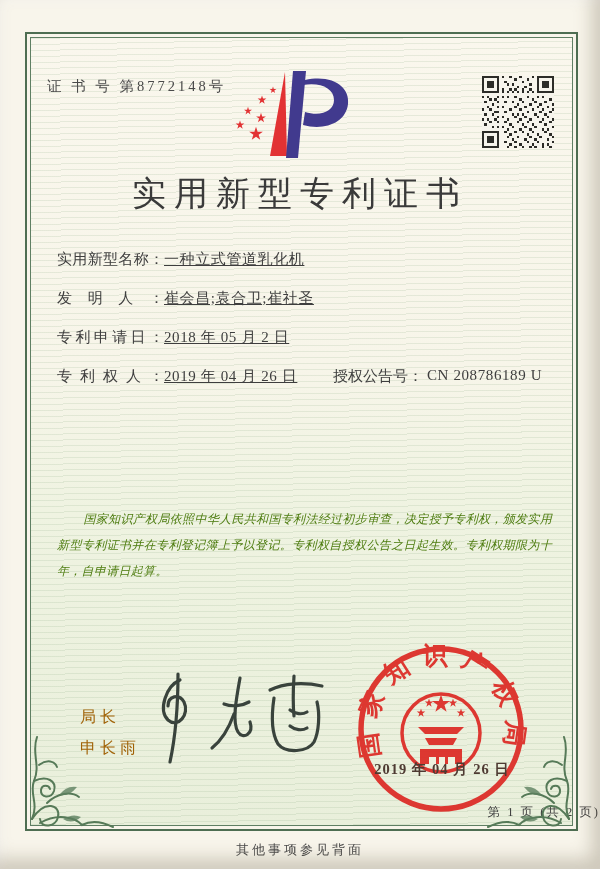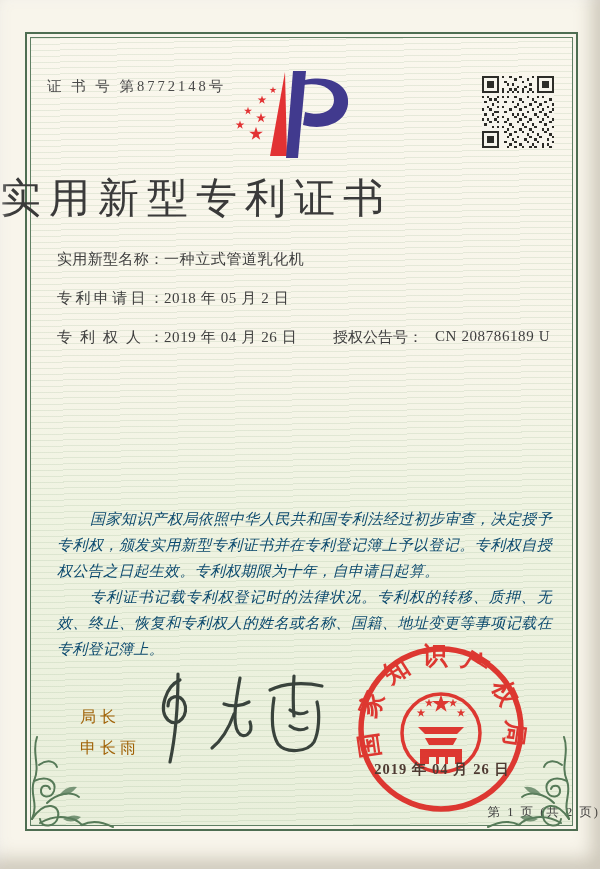--- a/index.html
+++ b/index.html
@@ -24,33 +24,33 @@
     width:100%; height:100%; border:1px solid #5f7f63;
     background:
       repeating-linear-gradient(179deg, rgba(126,162,120,0.16) 0 1px, transparent 1px 6px),
       linear-gradient(180deg, #faf7ed 0%, #f7f5e9 42%, #eff3e1 60%, #e9efdb 100%);
   }
   .content { position:absolute; inset:0; z-index:5; }
 
   .cert-no { position:absolute; left:47px; top:77px; font-size:14.5px; letter-spacing:3px; color:#4a4a4a; }
   .logo { position:absolute; left:226px; top:66px; }
   .qr { position:absolute; left:482px; top:76px; }
-  .title { position:absolute; left:0; width:100%; top:171px; 
-           font-size:41px; letter-spacing:8px; color:#3a3a3a; font-weight:500; }
+  .title { position:absolute; left:0; width:100%; top:171px; text-align:center;
+           font-size:34px; letter-spacing:8px; color:#3a3a3a; font-weight:500; }
 
   .fields { position:absolute; left:57px; top:250px; right:36px; }
-  .field-row { height:39px; font-size:15px; color:#3e3e3e; white-space:nowrap; position:relative; }
+  .field-row { height:39px; font-size:15px; color:#3e3e3e; white-space:nowrap; position:relative;text-decoration:underline; }
   .flabel { display:inline-block; width:107px; text-align:justify; text-align-last:justify;
             text-justify:inter-character; vertical-align:top; }
   .fvalue { letter-spacing:0.6px; }
   .grant-no { position:absolute; left:276px; top:0; }
-  .grant-no .flabel { width:auto; text-align-last:auto; margin-right:12px; }
-
-  .paras { position:absolute; left:57px; right:48px; top:506px; font-size:15px;
-           line-height:26px; color:#0c4a6e; text-align:justify; font-style:italic; }
+  .grant-no .flabel { width:auto; text-align-last:auto; margin-right:4px; }
+
+  .paras { position:absolute; left:57px; right:48px; top:506px; font-size:12px;
+           line-height:26px; color:#4d7c0f; text-align:justify; font-style:italic; }
   .paras p { text-indent:2.2em; letter-spacing:0.3px; }
 
   .signoff { position:absolute; left:80px; top:701px; font-size:16px; letter-spacing:4px;
              line-height:31px; color:#a16207; font-weight:500; }
   .signature { position:absolute; left:128px; top:670px; }
 
   .seal { position:absolute; left:352px; top:640px; mix-blend-mode:multiply; opacity:0.94; }
   .seal-date { position:absolute; left:350px; top:760px; width:184px; text-align:center;
                font-size:14.5px; font-weight:bold; color:#4e3a32; letter-spacing:1px; z-index:6; }
 
@@ -121,33 +121,35 @@
     </g>
   </svg>
 
   <div class="title">实用新型专利证书</div>
 
   <div class="fields">
     <div class="field-row">
       <span class="flabel">实用新型名称：</span><span class="fvalue">一种立式管道乳化机</span>
     </div>
     <div class="field-row">
+      <span class="flabel">发明人：</span><span class="fvalue">崔会昌;袁合卫;崔社圣</span>
+    </div>
+    <div class="field-row">
       <span class="flabel">专利申请日：</span><span class="fvalue">2018 年 05 月 2 日</span>
     </div>
     <div class="field-row">
       <span class="flabel">专利权人：</span><span class="fvalue">2019 年 04 月 26 日</span>
       <span class="grant-no">
         <span class="flabel">授权公告号：</span><span class="fvalue">CN 208786189 U</span>
       </span>
     </div>
   </div>
 
   <div class="paras">
     <p>国家知识产权局依照中华人民共和国专利法经过初步审查，决定授予专利权，颁发实用新型专利证书并在专利登记簿上予以登记。专利权自授权公告之日起生效。专利权期限为十年，自申请日起算。</p>
-    <p>专利证书记载专利权登记时的法律状况。专利权的转移、质押、无效、终止、恢复和专利权人的姓名或名称、国籍、地址变更等事项记载在专利登记簿上。</p>
   </div>
 
   <div class="signoff">
     <div>局长</div>
     <div>申长雨</div>
   </div>
 
   <svg class="signature" width="210" height="100" viewBox="0 0 210 100">
     <g stroke="#39433c" stroke-width="3.2" fill="none" stroke-linecap="round" stroke-linejoin="round">
       <path d="M52 10 C38 16 30 40 40 50 C50 59 62 44 56 32 C51 23 40 26 40 36"></path>
@@ -179,20 +181,21 @@
       <use href="#st5" transform="translate(77,63) scale(4.5)"></use>
       <use href="#st5" transform="translate(101,63) scale(4.5)"></use>
       <use href="#st5" transform="translate(109,73) scale(4.5)"></use>
       <path d="M66 87 H112 L105 94 H73 Z M73 98 H105 L101 105 H77 Z M68 109 H110 V124 H68 Z"></path>
       <path d="M77 117 h7 v7 h-7 Z M87 117 h6 v7 h-6 Z M96 117 h7 v7 h-7 Z" fill="#eef2e0"></path>
     </g>
   </svg>
   <div class="seal-date">2019 年 04 月 26 日</div>
 
   <div class="page-info">第 1 页 (共 2 页)</div>
+  <div class="back-note">其他事项参见背面</div>
 
   <svg class="corner bl" width="90" height="96" viewBox="0 0 90 96">
     <g stroke="#567a58" stroke-width="2" fill="none" stroke-linecap="round">
       <path d="M10 2 C4 18 14 30 7 46 C2 58 12 68 5 84"></path>
       <path d="M5 84 C18 64 34 70 31 82 C29 92 14 94 13 84"></path>
       <path d="M7 46 C20 40 30 46 27 56 C24 64 13 63 14 55 C15 49 22 50 23 54"></path>
       <path d="M13 88 C30 78 48 82 55 90 C66 84 78 88 86 92"></path>
       <path d="M20 68 C30 58 44 56 52 62"></path>
       <path d="M12 30 C20 24 28 26 30 32"></path>
     </g>

